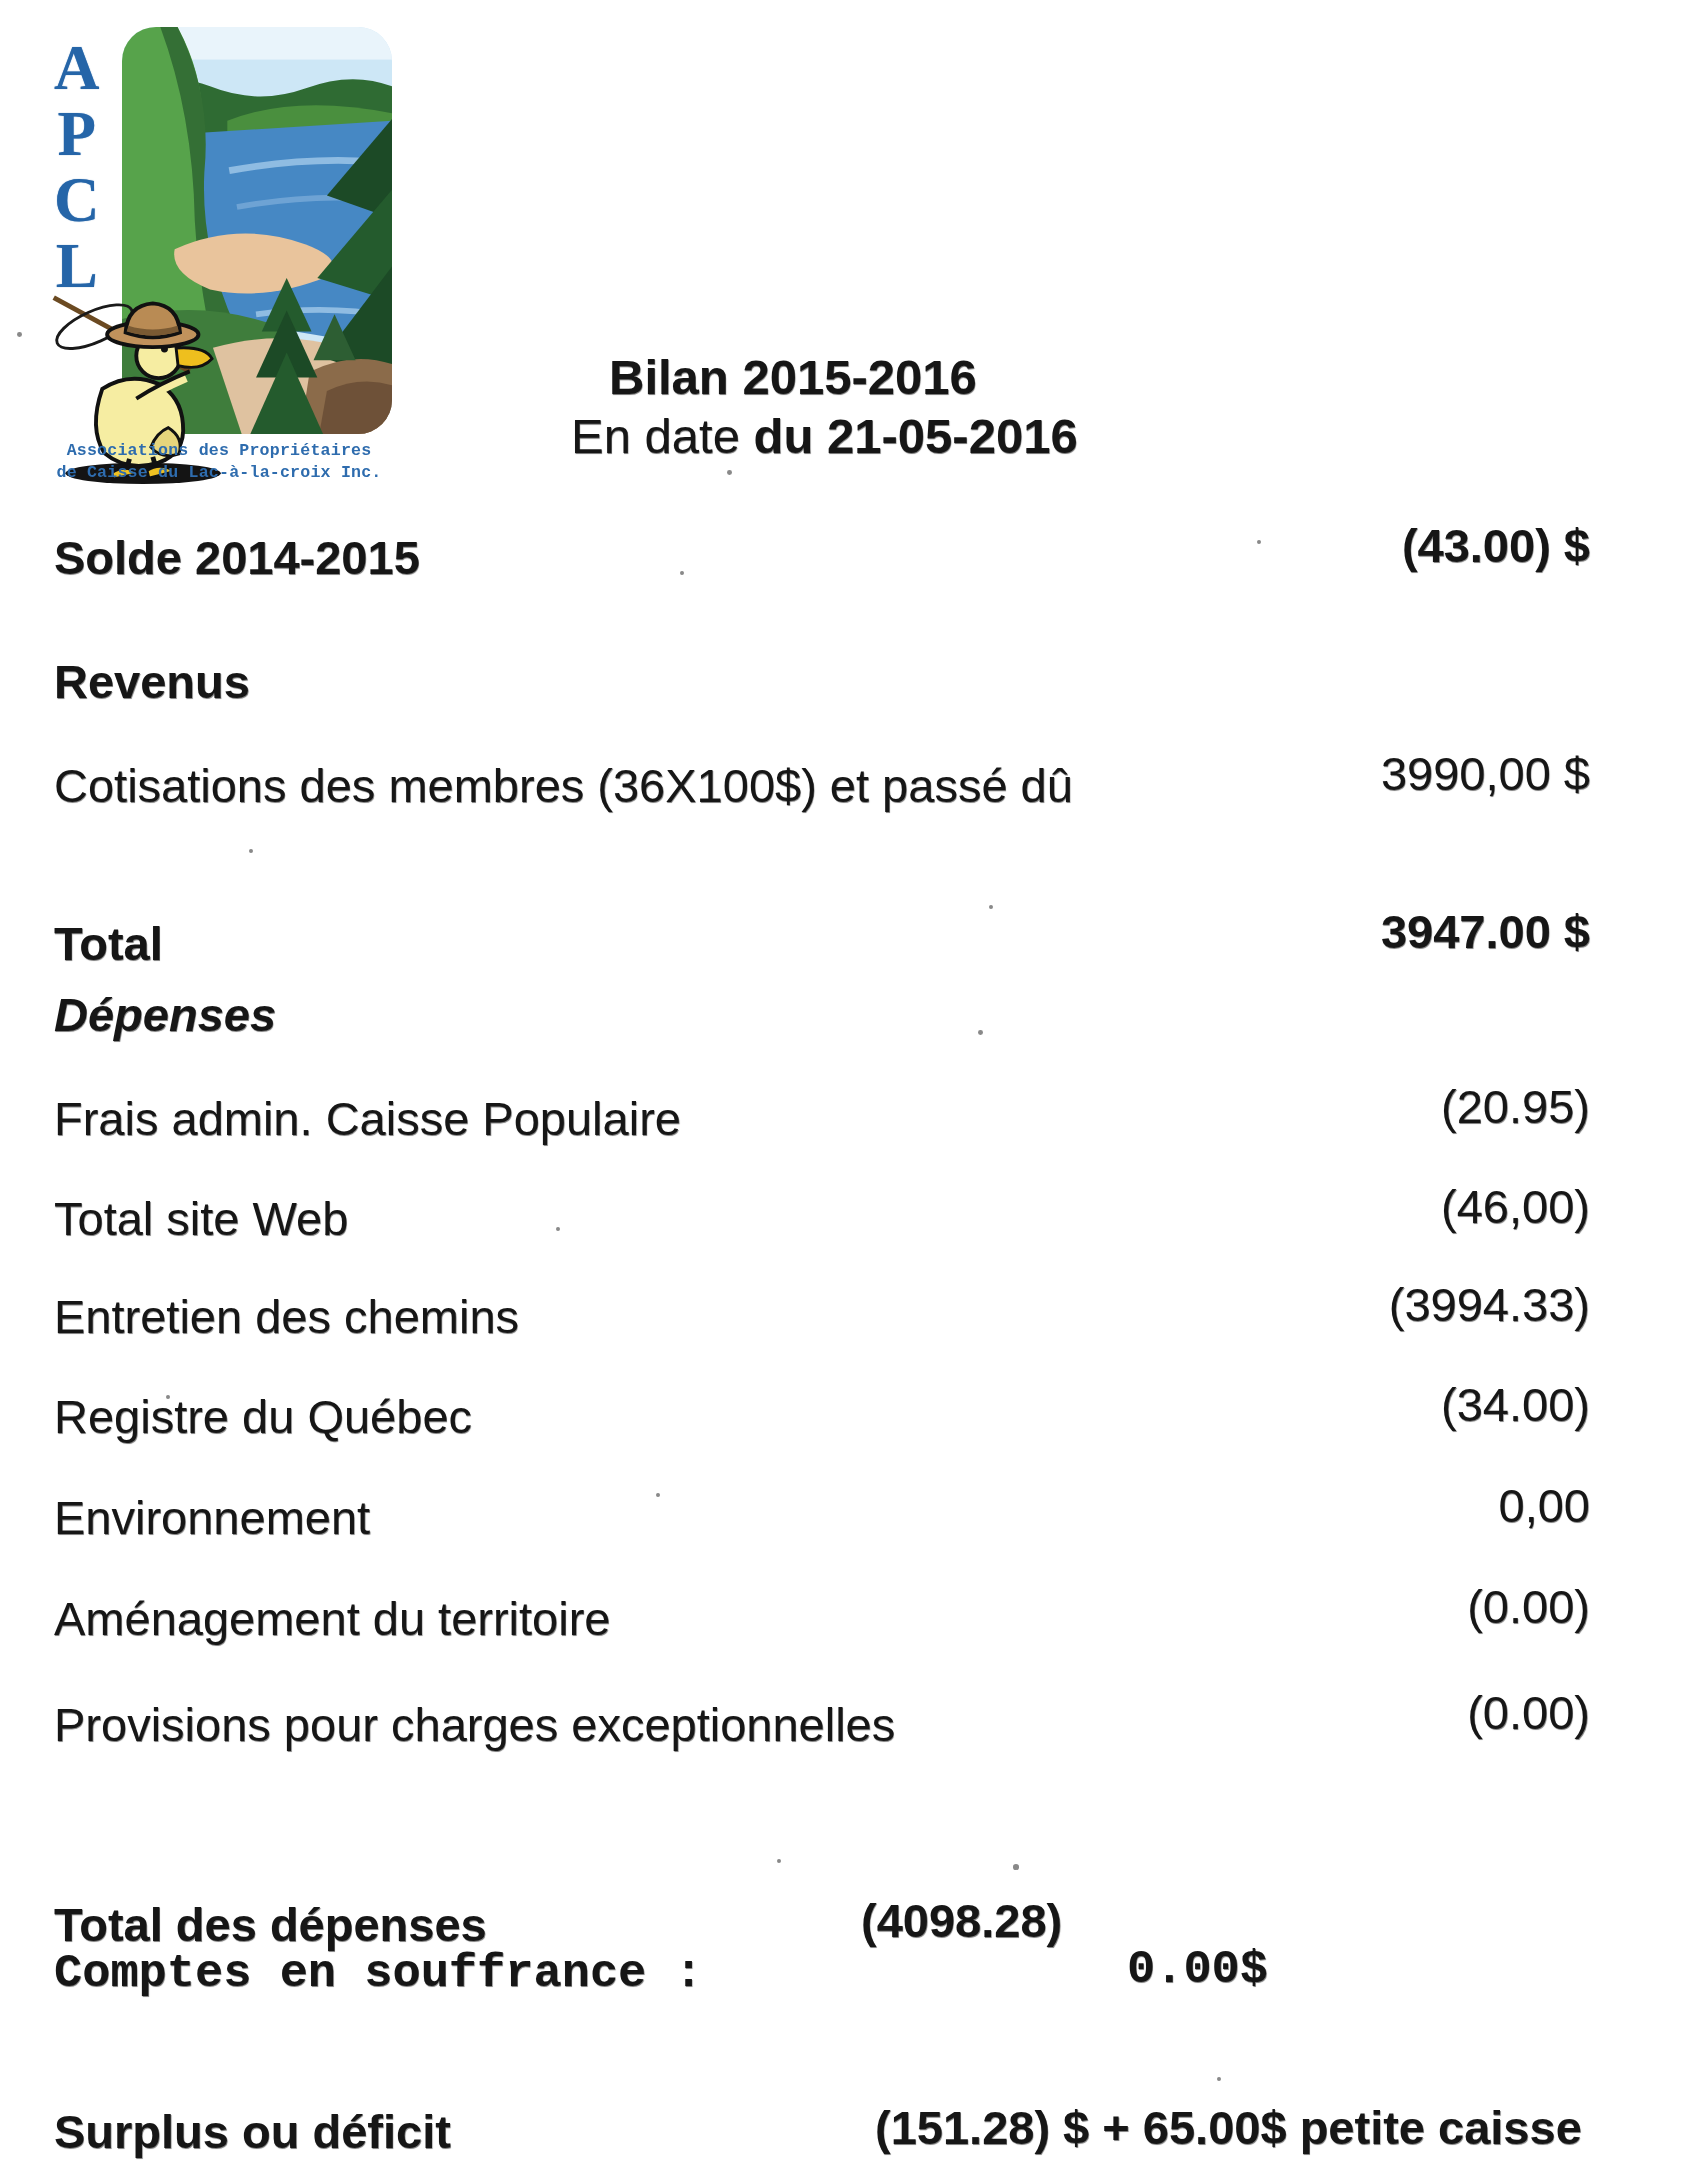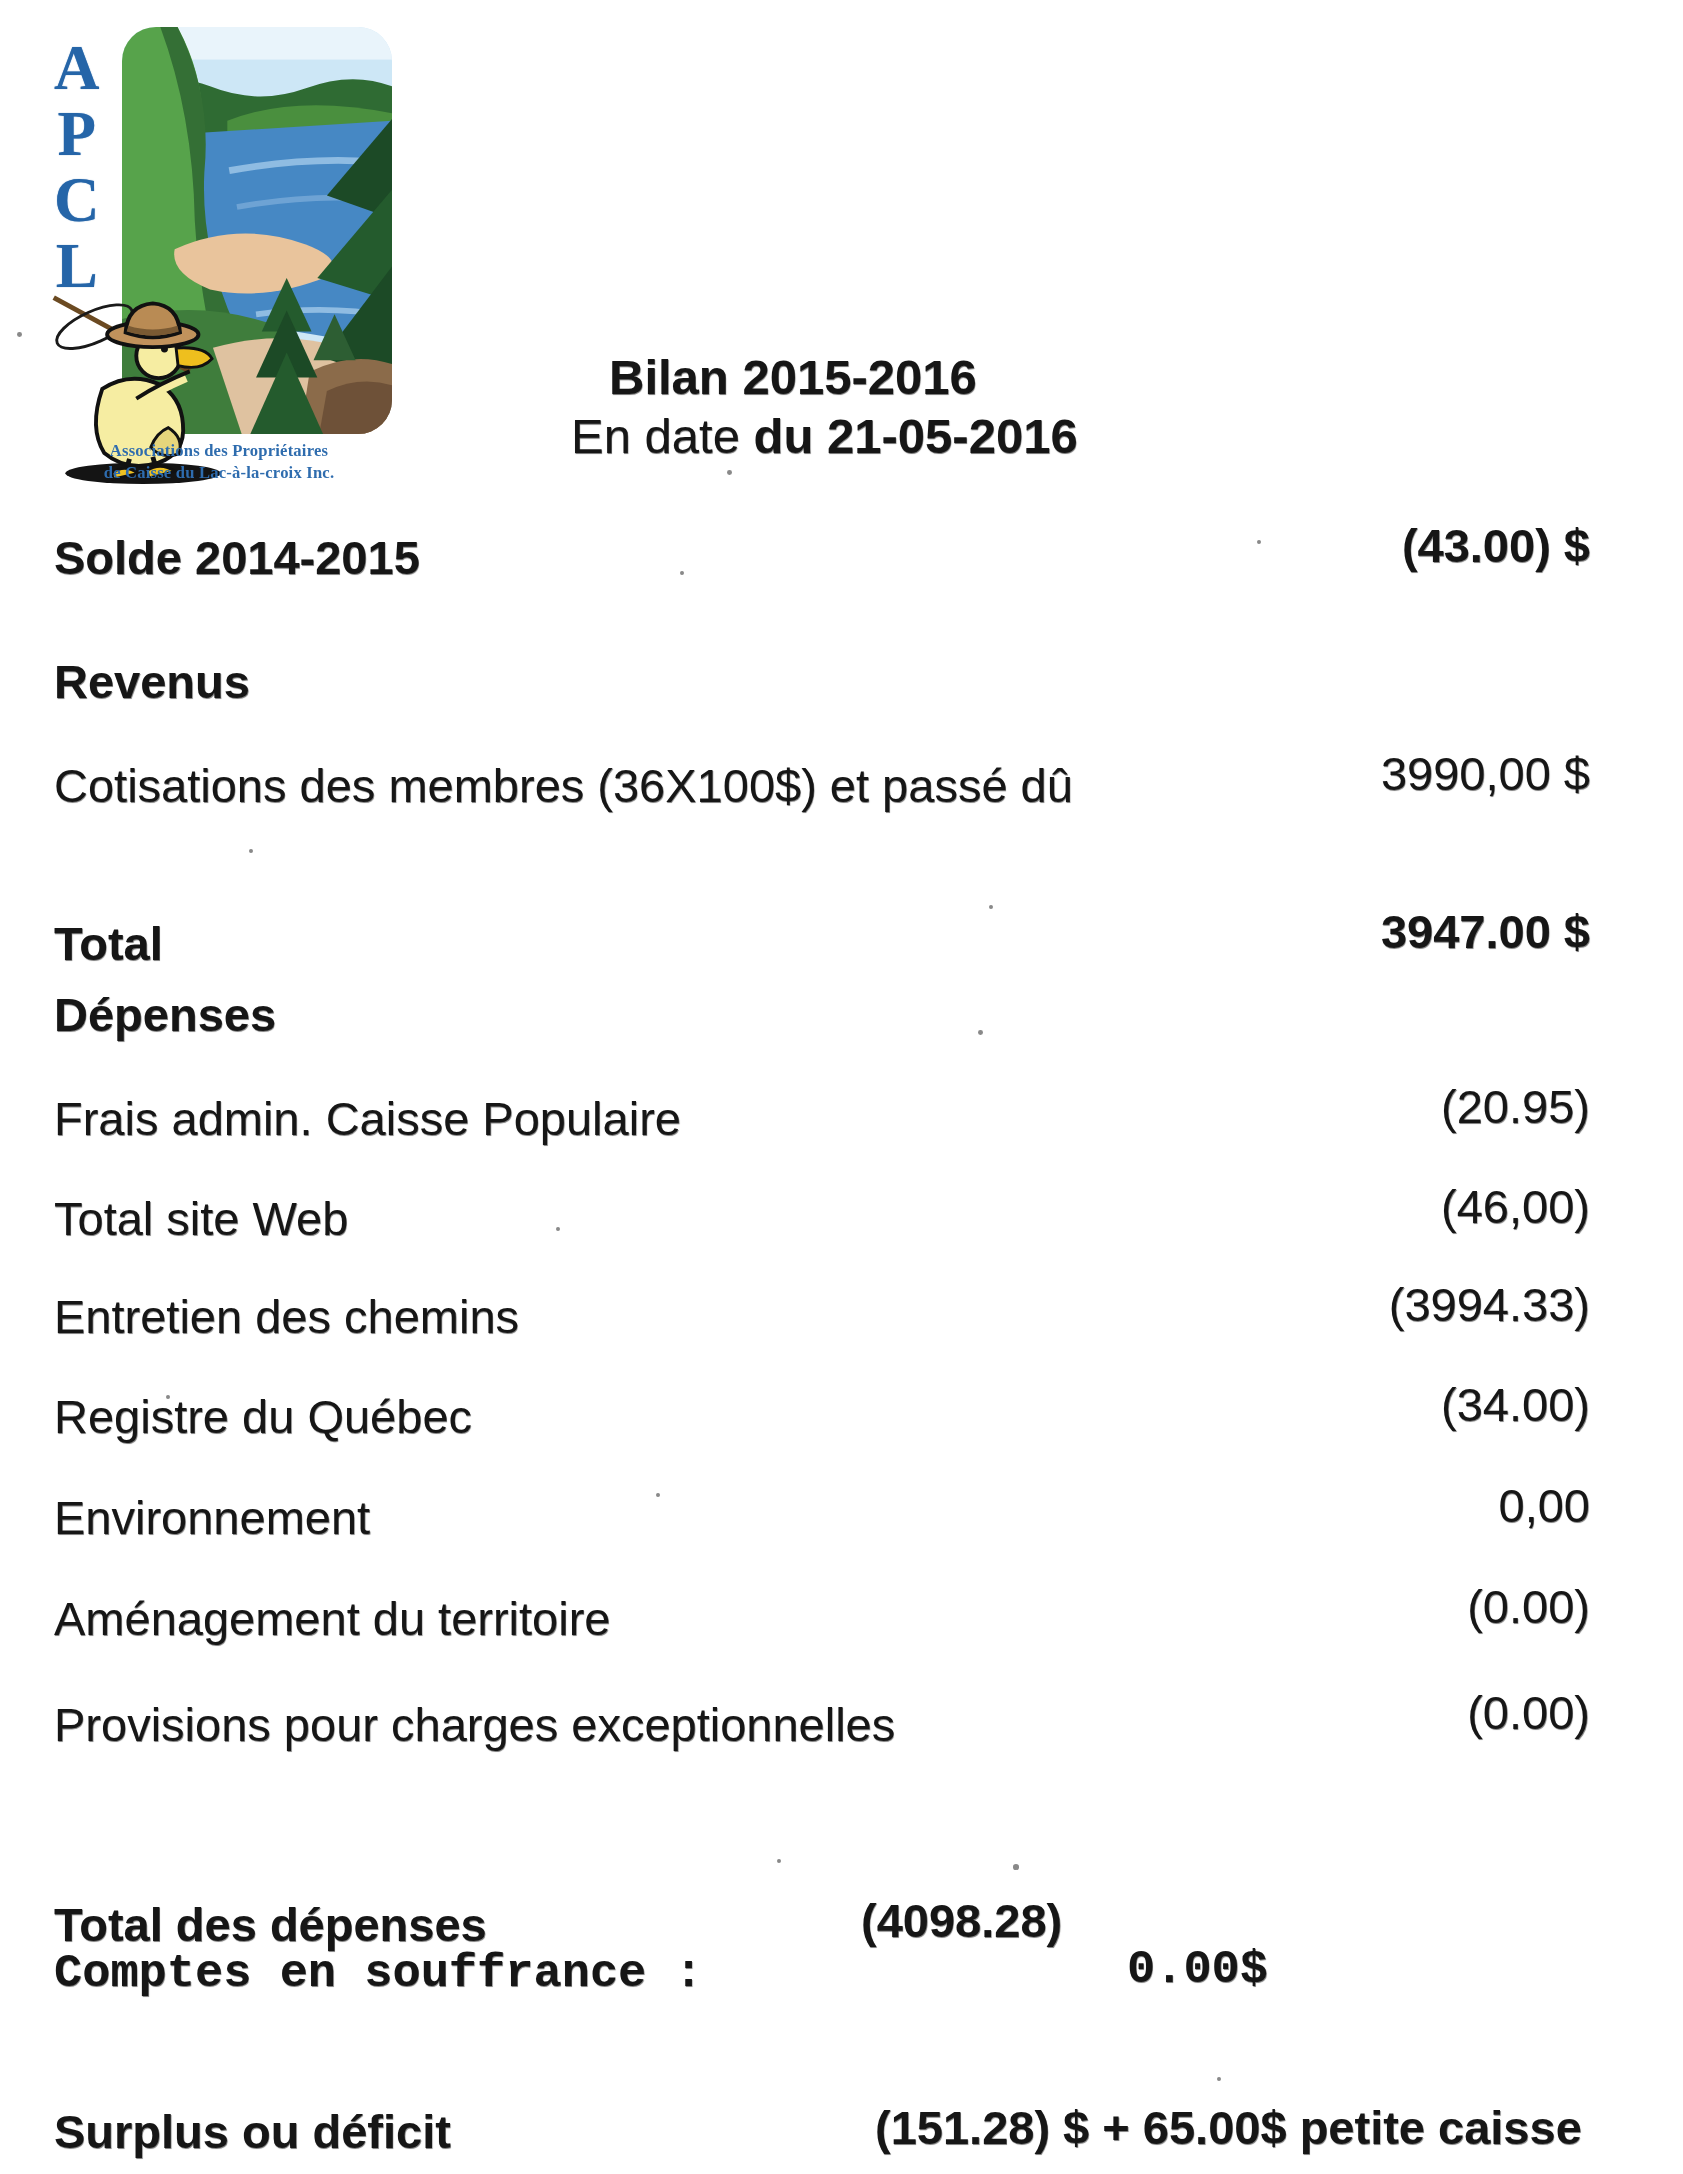--- a/index.html
+++ b/index.html
@@ -9,21 +9,21 @@
   }
   
   .logo{position:absolute;left:27px;top:27px;width:384px;height:464px;}
   .logo-letters{position:absolute;left:5.7px;top:7.6px;width:88px;text-align:center;
     font-family:"Liberation Serif",serif;font-weight:700;font-size:63px;line-height:66px;
     color:#2565a8;text-shadow:0 0 1px rgba(37,101,168,.7);}
   .logo-image{position:absolute;left:95px;top:0;width:270px;height:407px;border-radius:34px;overflow:hidden;}
   .logo-image svg{display:block;width:100%;height:100%;}
   .duck{position:absolute;left:17px;top:255px;width:204px;height:204px;}
   .logo-caption{position:absolute;left:0;top:413px;width:384px;text-align:center;
-    font-family:Liberation Serif, serif;font-weight:700;font-size:16.6px;line-height:22px;
+    font-family:Liberation Mono, monospace;font-weight:700;font-size:16.6px;line-height:22px;
     color:#2e6cae;filter:blur(0.4px);letter-spacing:0.2px;}
   
   .doc-header{position:absolute;left:571px;top:348px;font-size:49px;line-height:59px;font-weight:700;
     text-shadow:0.5px 0.5px 0.8px rgba(0,0,0,.55);white-space:nowrap;}
   .doc-header .title-line{margin-left:38px;}
   .doc-header .date-prefix{font-weight:500;}
   
   .rows{position:absolute;inset:0;}
   .row{position:absolute;left:54px;right:93px;height:59px;font-size:47px;font-weight:400;
     text-shadow:0.6px 0.6px 0.7px rgba(0,0,0,.5);}
@@ -118,21 +118,21 @@
         <span class="value"></span>
       </div>
       <div class="row" style="top: 758px;">
         <span class="label">Cotisations des membres (36X100$) et passé dû</span>
         <span class="value">3990,00 $</span>
       </div>
       <div class="row bold" style="top: 916px;">
         <span class="label">Total</span>
         <span class="value">3947.00 $</span>
       </div>
-      <div class="row bold" style="top: 987px;">
+      <div class="row bold" style="top: 987px; font-style: italic;">
         <span class="label">Dépenses</span>
         <span class="value"></span>
       </div>
       <div class="row" style="top: 1091px;">
         <span class="label">Frais admin. Caisse Populaire</span>
         <span class="value">(20.95)</span>
       </div>
       <div class="row" style="top: 1191px;">
         <span class="label">Total site Web</span>
         <span class="value">(46,00)</span>

